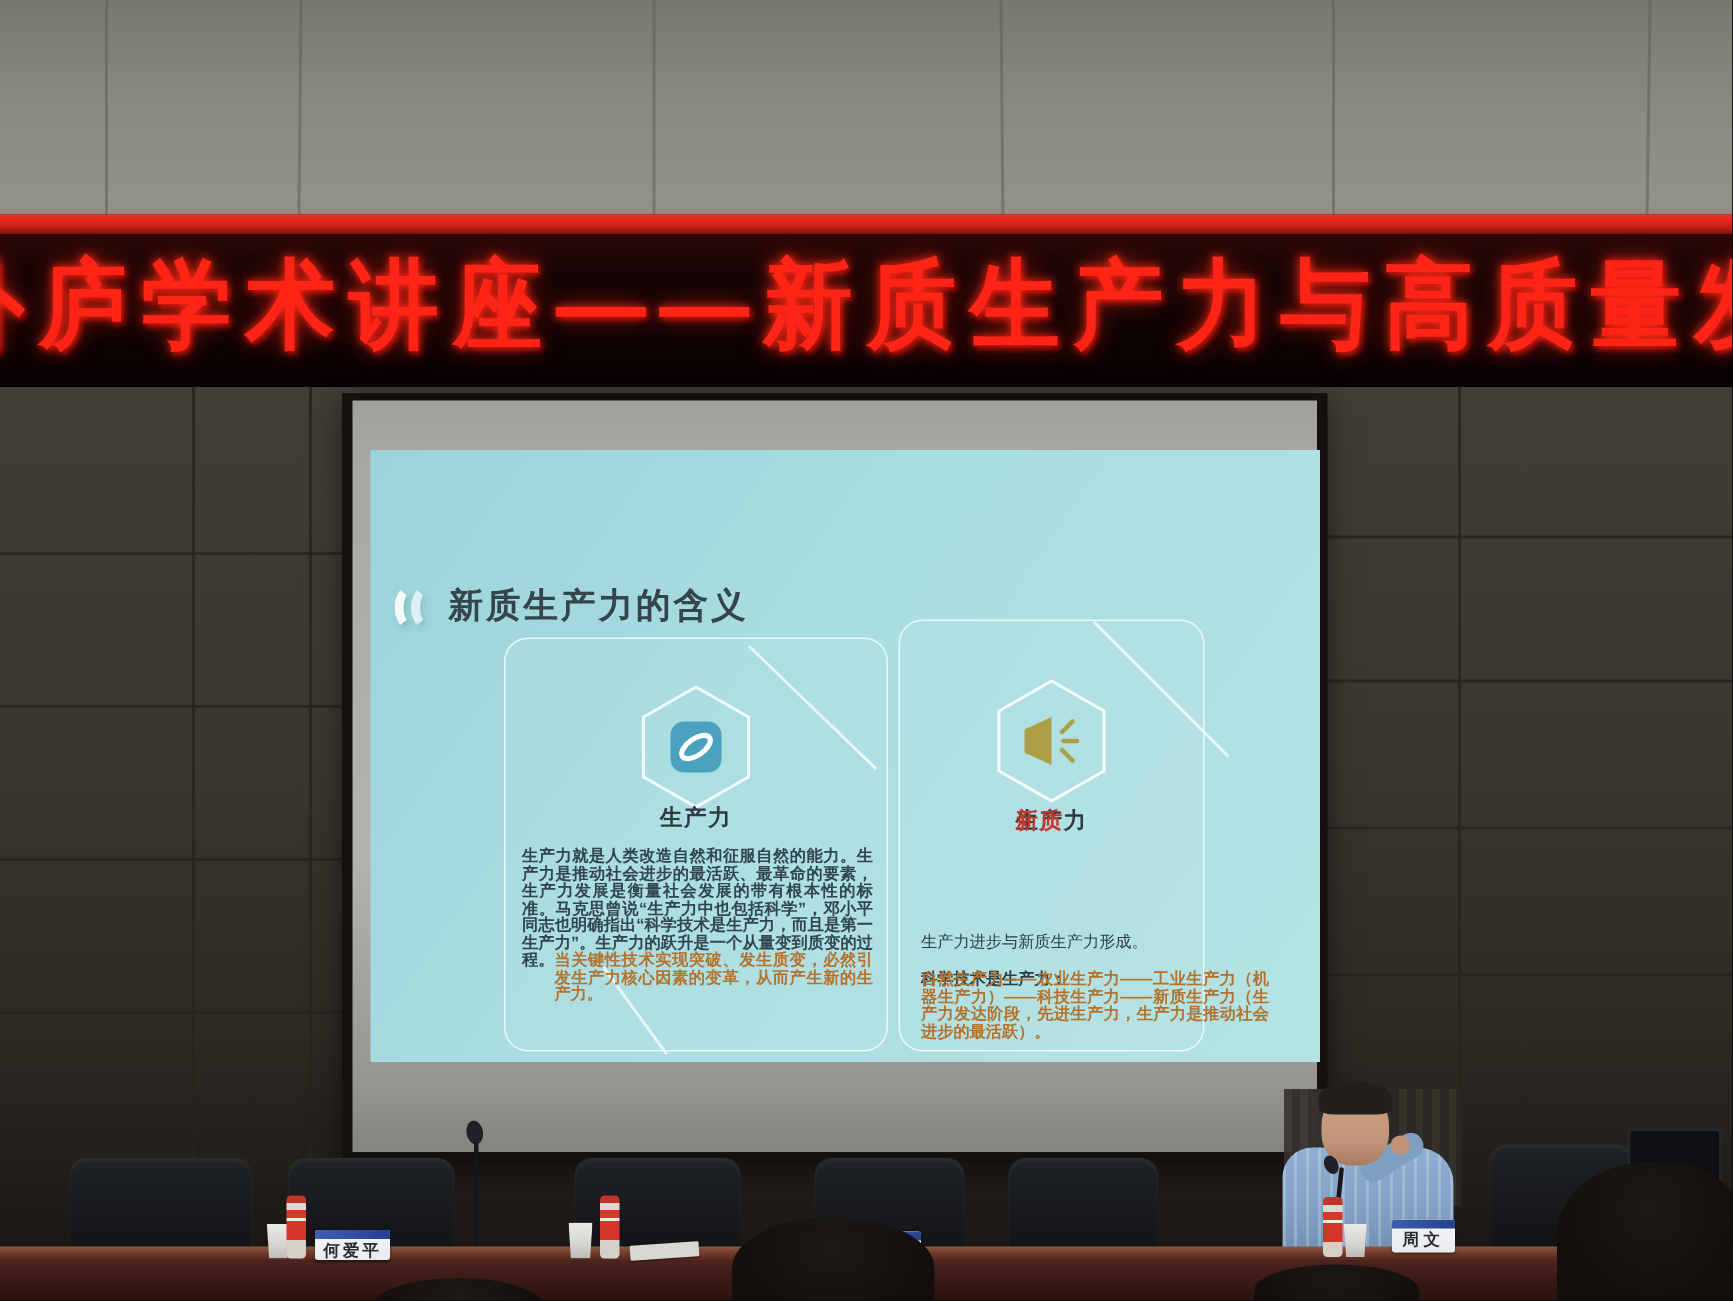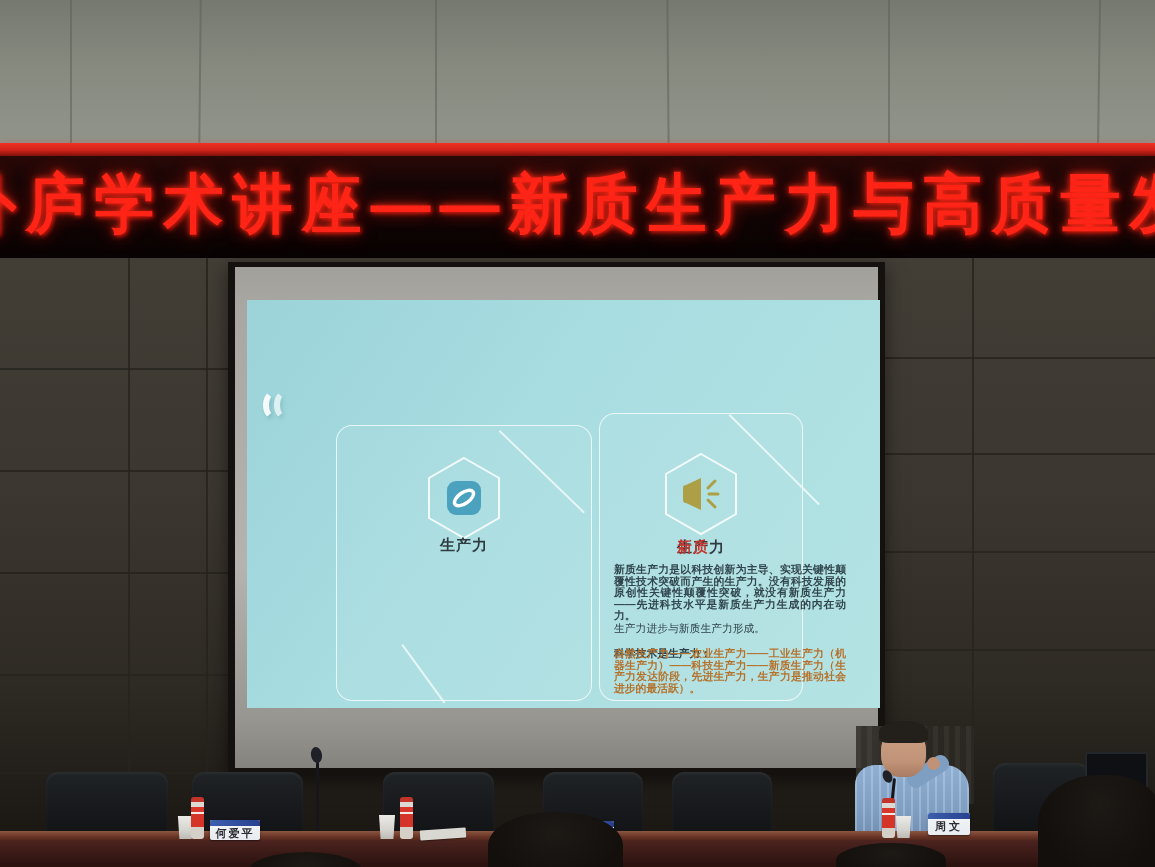--- a/index.html
+++ b/index.html
@@ -146,43 +146,46 @@
     <div class="h-seam" style="left:883px;top:391px;width:272px"></div>
     <div class="v-seam" style="left:972px;top:0;height:470px"></div>
   </div>
 
   <div class="screen">
     <div class="screen-surface">
       <div class="slide">
 
         <div class="crescent" style="left:16px;top:90px"></div>
         <div class="crescent" style="left:27px;top:90px;opacity:.75"></div>
+        <div class="slide-title" style="left:52px;top:88px">新质生产力的含义</div>
 
         <div class="card" style="left:67px;top:125px;width:256px;height:276px">
           <div class="diag" style="left:163px;top:4px;width:118px;transform:rotate(44deg)"></div>
           <div class="diag" style="left:66px;top:218px;width:72px;transform:rotate(54deg)"></div>
           <svg class="hex" style="top:30px" width="80" height="84" viewBox="0 0 80 84">
             <polygon points="40,2 75,22 75,62 40,82 5,62 5,22" fill="none" stroke="rgba(255,255,255,0.85)" stroke-width="2"></polygon>
             <rect x="23" y="25" width="34" height="34" rx="9" fill="#4aa2bf"></rect>
             <ellipse cx="40" cy="42" rx="11" ry="5.5" fill="none" stroke="#ffffff" stroke-width="3.4" transform="rotate(-35 40 42)"></ellipse>
           </svg>
           <div class="card-label" style="top:110px">生产力</div>
+          <div class="card-body" style="left:11px;top:140px;width:234px">
+            <span style="position:static">生产力就是人类改造自然和征服自然的能力。生产力是推动社会进步的最活跃、最革命的要素，生产力发展是衡量社会发展的带有根本性的标准。马克思曾说“生产力中也包括科学”，邓小平同志也明确指出“科学技术是生产力，而且是第一生产力”。生产力的跃升是一个从量变到质变的过程。</span><span class="emph">当关键性技术实现突破、发生质变，必然引发生产力核心因素的变革，从而产生新的生产力。</span>
+          </div>
         </div>
 
         <div class="card" style="left:330px;top:113px;width:204px;height:288px">
           <div class="diag" style="left:130px;top:0;width:127px;transform:rotate(45deg)"></div>
           <svg class="hex" style="top:38px" width="80" height="84" viewBox="0 0 80 84">
             <polygon points="40,2 75,22 75,62 40,82 5,62 5,22" fill="none" stroke="rgba(255,255,255,0.85)" stroke-width="2"></polygon>
             <path d="M25 33 Q22 33 22 36 L22 48 Q22 51 25 51 L40 58 L40 26 Z" fill="#ac9f45"></path>
             <line x1="47" y1="36" x2="54" y2="29" stroke="#ac9f45" stroke-width="3" stroke-linecap="round"></line>
             <line x1="48" y1="42" x2="57" y2="42" stroke="#ac9f45" stroke-width="3" stroke-linecap="round"></line>
             <line x1="47" y1="48" x2="54" y2="55" stroke="#ac9f45" stroke-width="3" stroke-linecap="round"></line>
           </svg>
           <div class="card-label" style="top:124px"><span class="red">新质</span><span style="position:static">生产力</span></div>
-          <div class="card-body" style="left:14px;top:150px;width:232px">新质生产力是以科技创新为主导、实现关键性颠覆性技术突破而产生的生产力。没有科技发展的原创性关键性颠覆性突破，就没有新质生产力——先进科技水平是新质生产力生成的内在动力。</div>
           <div class="card-body p-bold" style="left:14px;top:209px;width:232px">生产力进步与新质生产力形成。</div>
           <div class="card-body" style="left:14px;top:234px;width:232px">
               <span class="p-lead">科学技术是生产力：</span>
               <span class="p-rest">自然生产力——农业生产力——工业生产力（机器生产力）——科技生产力——新质生产力（生产力发达阶段，先进生产力，生产力是推动社会进步的最活跃）。</span>
             </div>
         </div>
 
       </div>
     </div>
   </div>

